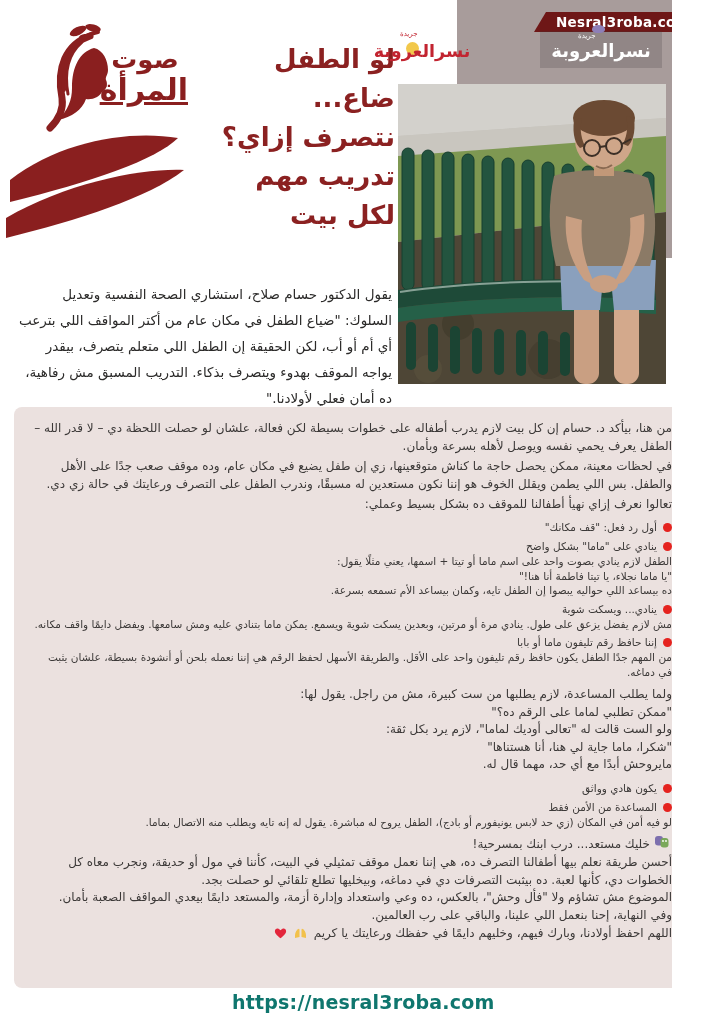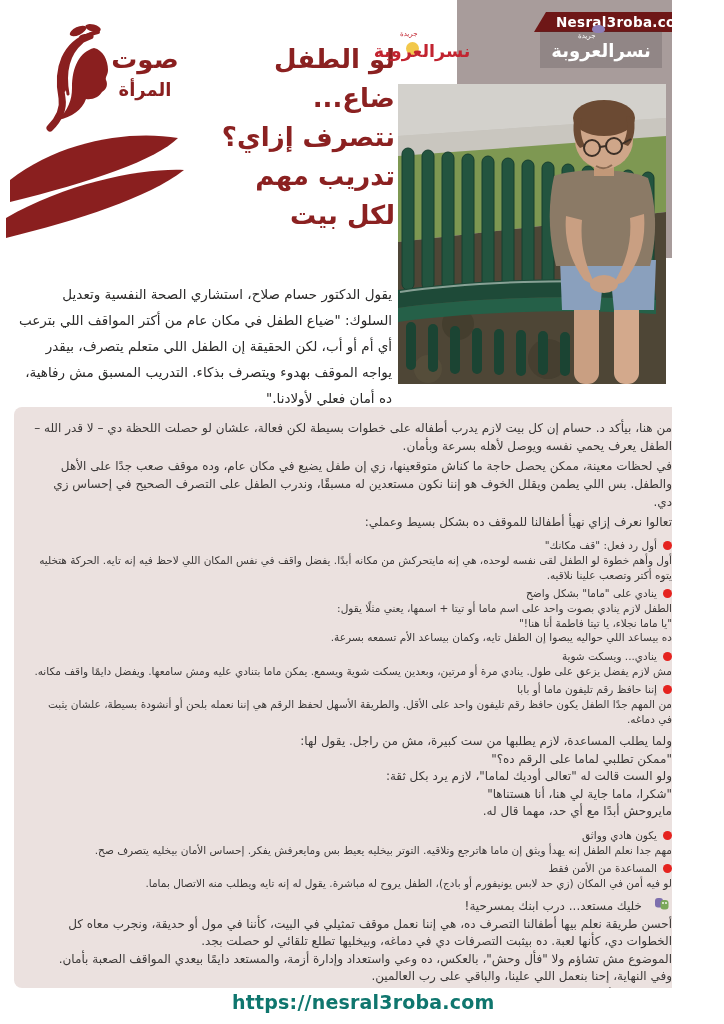--- a/index.html
+++ b/index.html
@@ -40,21 +40,21 @@
         clip-path:polygon(0 5px,100% 0,100% calc(100% - 4px),0 calc(100% - 18px));
         display:flex;flex-direction:column;align-items:center;gap:12px;padding-top:13px;box-sizing:border-box;}
   .ribbon .sico{width:15px;height:15px;display:block;}
 
   
   .brand{position:absolute;left:6px;top:20px;width:186px;height:218px;z-index:2;}
   .brand svg{position:absolute;left:0;top:0;}
   .brand-text{position:absolute;right:4px;top:24px;width:86px;text-align:center;color:#8a1f1f;
         font-weight:bold;direction:rtl;}
   .brand-text .w1{display:block;font-size:26px;line-height:30px;}
-  .brand-text .w2{display:block;font-size:18px;line-height:32px;}
+  .brand-text .w2{display:block;font-size:30px;line-height:32px;text-decoration:underline;}
 
   
   .headline{position:absolute;left:185px;top:40px;width:210px;z-index:2;direction:rtl;text-align:right;
         color:#8b2121;font-weight:bold;font-size:26px;line-height:39px;}
 
   
   .intro{position:absolute;left:14px;top:281px;width:378px;z-index:2;direction:rtl;text-align:right;
         color:#2b2a29;font-size:13.5px;line-height:26px;}
 
   
@@ -66,21 +66,21 @@
         padding:12px 20px 8px 18px;overflow:hidden;}
   .para{margin:0 0 2px 0;font-size:12px;line-height:18px;}
   .lead{margin:2px 0 7px 0;}
   .step{margin:0 0 4px 0;}
   .step-head{display:flex;align-items:center;font-size:10.5px;line-height:15px;}
   .bullet{width:9px;height:9px;border-radius:50%;background:#e5231f;margin-inline-end:6px;flex:0 0 auto;}
   .step-line{font-size:10.5px;line-height:14.5px;}
   .ask{font-size:12px;line-height:17.5px;}
   .ask-first{margin-top:7px;}
   .ask-last{margin-bottom:7px;}
-  .role-head{display:flex;align-items:center;gap:13px;font-size:12px;line-height:20px;margin-top:5px;}
+  .role-head{display:flex;align-items:center;gap:5px;font-size:12px;line-height:20px;margin-top:5px;}
   .role-line{font-size:12px;line-height:17.5px;}
   .closer{font-size:12px;line-height:18.5px;}
   .emoji{display:inline-block;vertical-align:-2px;margin-inline-start:3px;}
 
   
   .url{position:absolute;left:232px;top:991px;z-index:4;color:#0f766e;font-weight:bold;font-size:19px;
         letter-spacing:.2px;cursor:pointer;text-decoration:none;}
 </style>
 </head>
 <body>
@@ -216,29 +216,28 @@
     <div>تدريب مهم</div>
     <div>لكل بيت</div>
   </div>
 
   <div class="intro">يقول الدكتور حسام صلاح، استشاري الصحة النفسية وتعديل السلوك: "ضياع الطفل في مكان عام من أكتر المواقف اللي بترعب أي أم أو أب، لكن الحقيقة إن الطفل اللي متعلم يتصرف، بيقدر يواجه الموقف بهدوء ويتصرف بذكاء. التدريب المسبق مش رفاهية، ده أمان فعلي لأولادنا."</div>
 
   <div class="dark-accent"></div>
 
   <div class="pink">
     <p class="para">من هنا، بيأكد د. حسام إن كل بيت لازم يدرب أطفاله على خطوات بسيطة لكن فعالة، علشان لو حصلت اللحظة دي – لا قدر الله – الطفل يعرف يحمي نفسه ويوصل لأهله بسرعة وبأمان.</p>
-    <p class="para">في لحظات معينة، ممكن يحصل حاجة ما كناش متوقعينها، زي إن طفل يضيع في مكان عام، وده موقف صعب جدًا على الأهل والطفل. بس اللي يطمن ويقلل الخوف هو إننا نكون مستعدين له مسبقًا، وندرب الطفل على التصرف الصحيح في إحساس زي دي.</p>
+    <p class="para">في لحظات معينة، ممكن يحصل حاجة ما كناش متوقعينها، زي إن طفل يضيع في مكان عام، وده موقف صعب جدًا على الأهل والطفل. بس اللي يطمن ويقلل الخوف هو إننا نكون مستعدين له مسبقًا، وندرب الطفل على التصرف ورعايتك في حالة زي دي.</p>
     <p class="para lead">تعالوا نعرف إزاي نهيأ أطفالنا للموقف ده بشكل بسيط وعملي:</p>
 
     <div class="step">
       <div class="step-head">
           <span class="bullet"></span>
         <span>أول رد فعل: "قف مكانك"</span>
         </div>
-      <div class="step-line">أول وأهم خطوة لو الطفل لقى نفسه لوحده، هي إنه مايتحركش من مكانه أبدًا. يفضل واقف في نفس المكان اللي لاحظ فيه إنه تايه. الحركة هتخليه يتوه أكتر وتصعب علينا نلاقيه.</div>
     </div>
     <div class="step">
       <div class="step-head">
           <span class="bullet"></span>
         <span>ينادي على "ماما" بشكل واضح</span>
         </div>
       <div class="step-line">الطفل لازم ينادي بصوت واحد على اسم ماما أو تيتا + اسمها، يعني مثلًا يقول:</div>
       <div class="step-line">"يا ماما نجلاء، يا تيتا فاطمة أنا هنا!"</div>
       <div class="step-line">ده بيساعد اللي حواليه يبصوا إن الطفل تايه، وكمان بيساعد الأم تسمعه بسرعة.</div>
     </div>
@@ -261,21 +260,20 @@
     <div class="ask">"ممكن تطلبي لماما على الرقم ده؟"</div>
     <div class="ask">ولو الست قالت له "تعالى أوديك لماما"، لازم يرد بكل ثقة:</div>
     <div class="ask">"شكرا، ماما جاية لي هنا، أنا هستناها"</div>
     <div class="ask ask-last">مايروحش أبدًا مع أي حد، مهما قال له.</div>
 
     <div class="step">
       <div class="step-head">
           <span class="bullet"></span>
         <span>يكون هادي وواثق</span>
         </div>
-      <div class="step-line">مهم جدا نعلم الطفل إنه يهدأ ويثق إن ماما هاترجع وتلاقيه. التوتر بيخليه يعيط بس ومايعرفش يفكر. إحساس الأمان بيخليه يتصرف صح.</div>
     </div>
     <div class="step">
       <div class="step-head">
           <span class="bullet"></span>
         <span>المساعدة من الأمن فقط</span>
         </div>
       <div class="step-line">لو فيه أمن في المكان (زي حد لابس يونيفورم أو بادج)، الطفل يروح له مباشرة. يقول له إنه تايه ويطلب منه الاتصال بماما.</div>
     </div>
 
     <div class="role-head">

